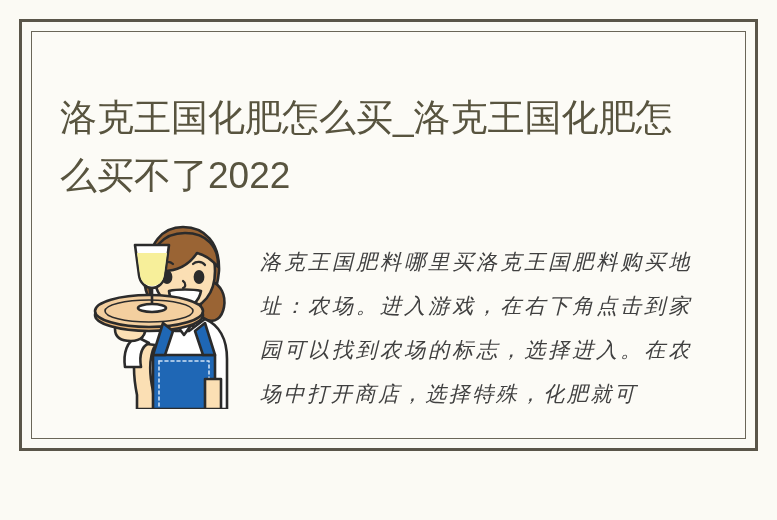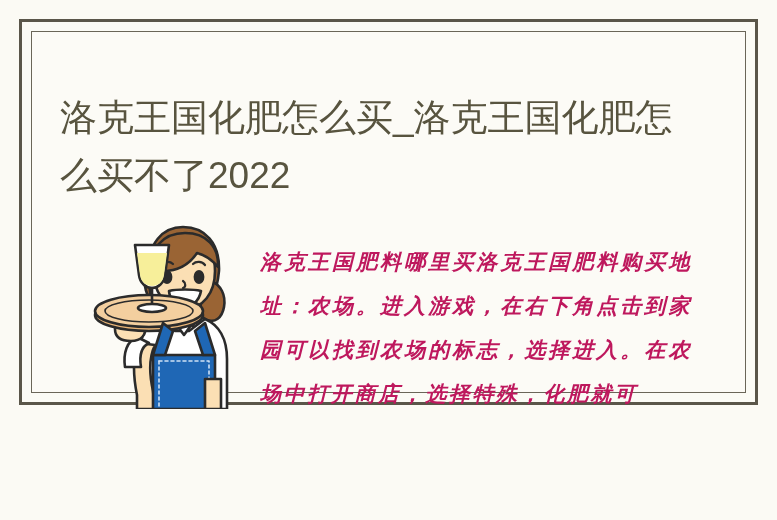--- a/index.html
+++ b/index.html
@@ -22,21 +22,21 @@
     height: 520px;
     background: #fbfaf4;
     box-sizing: border-box;
   }
 
   #outer-frame {
     position: absolute;
     left: 19px;
     top: 19px;
     width: 739px;
-    height: 386px;
+    height: 432px;
     border: 3px solid #5a5649;
     box-sizing: border-box;
     background: #fbfbf5;
   }
 
   #inner-frame {
     position: absolute;
     left: 9px;
     top: 9px;
     right: 9px;
@@ -87,24 +87,24 @@
   
   #body-text {
     position: absolute;
     left: 200px;
     top: 22px;
     width: 432px;
     font-family: "DejaVu Sans", "Liberation Sans", sans-serif;
     font-size: 21px;
     line-height: 44px;
     letter-spacing: 2.6px;
-    color: #be185d;
+    color: #404040;
     text-align: justify;
     font-style: italic;
-    font-weight: 700;
+    font-weight: 400;
     word-break: break-all;
     max-height: 235px;
     overflow: hidden;
   }
 </style>
 </head>
 <body>
 
 <div id="page">
 

